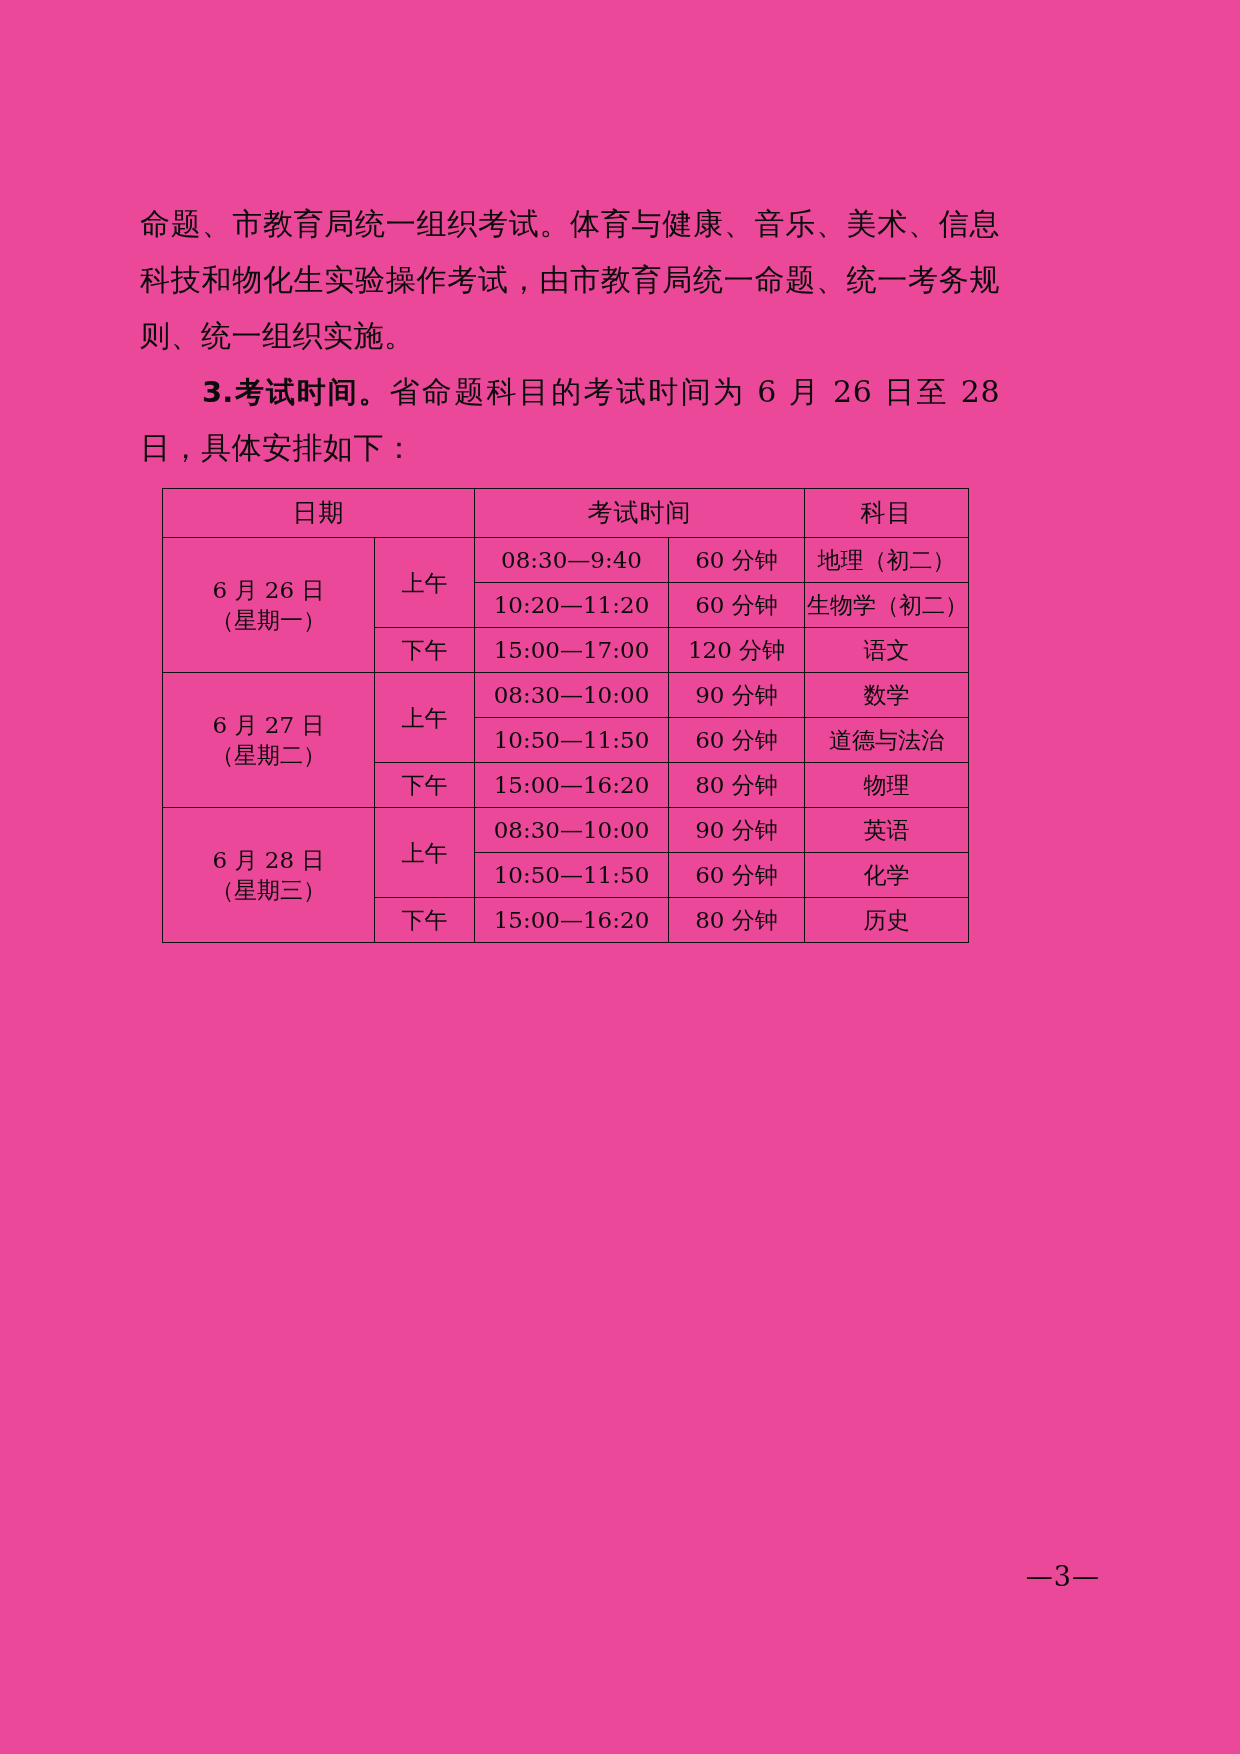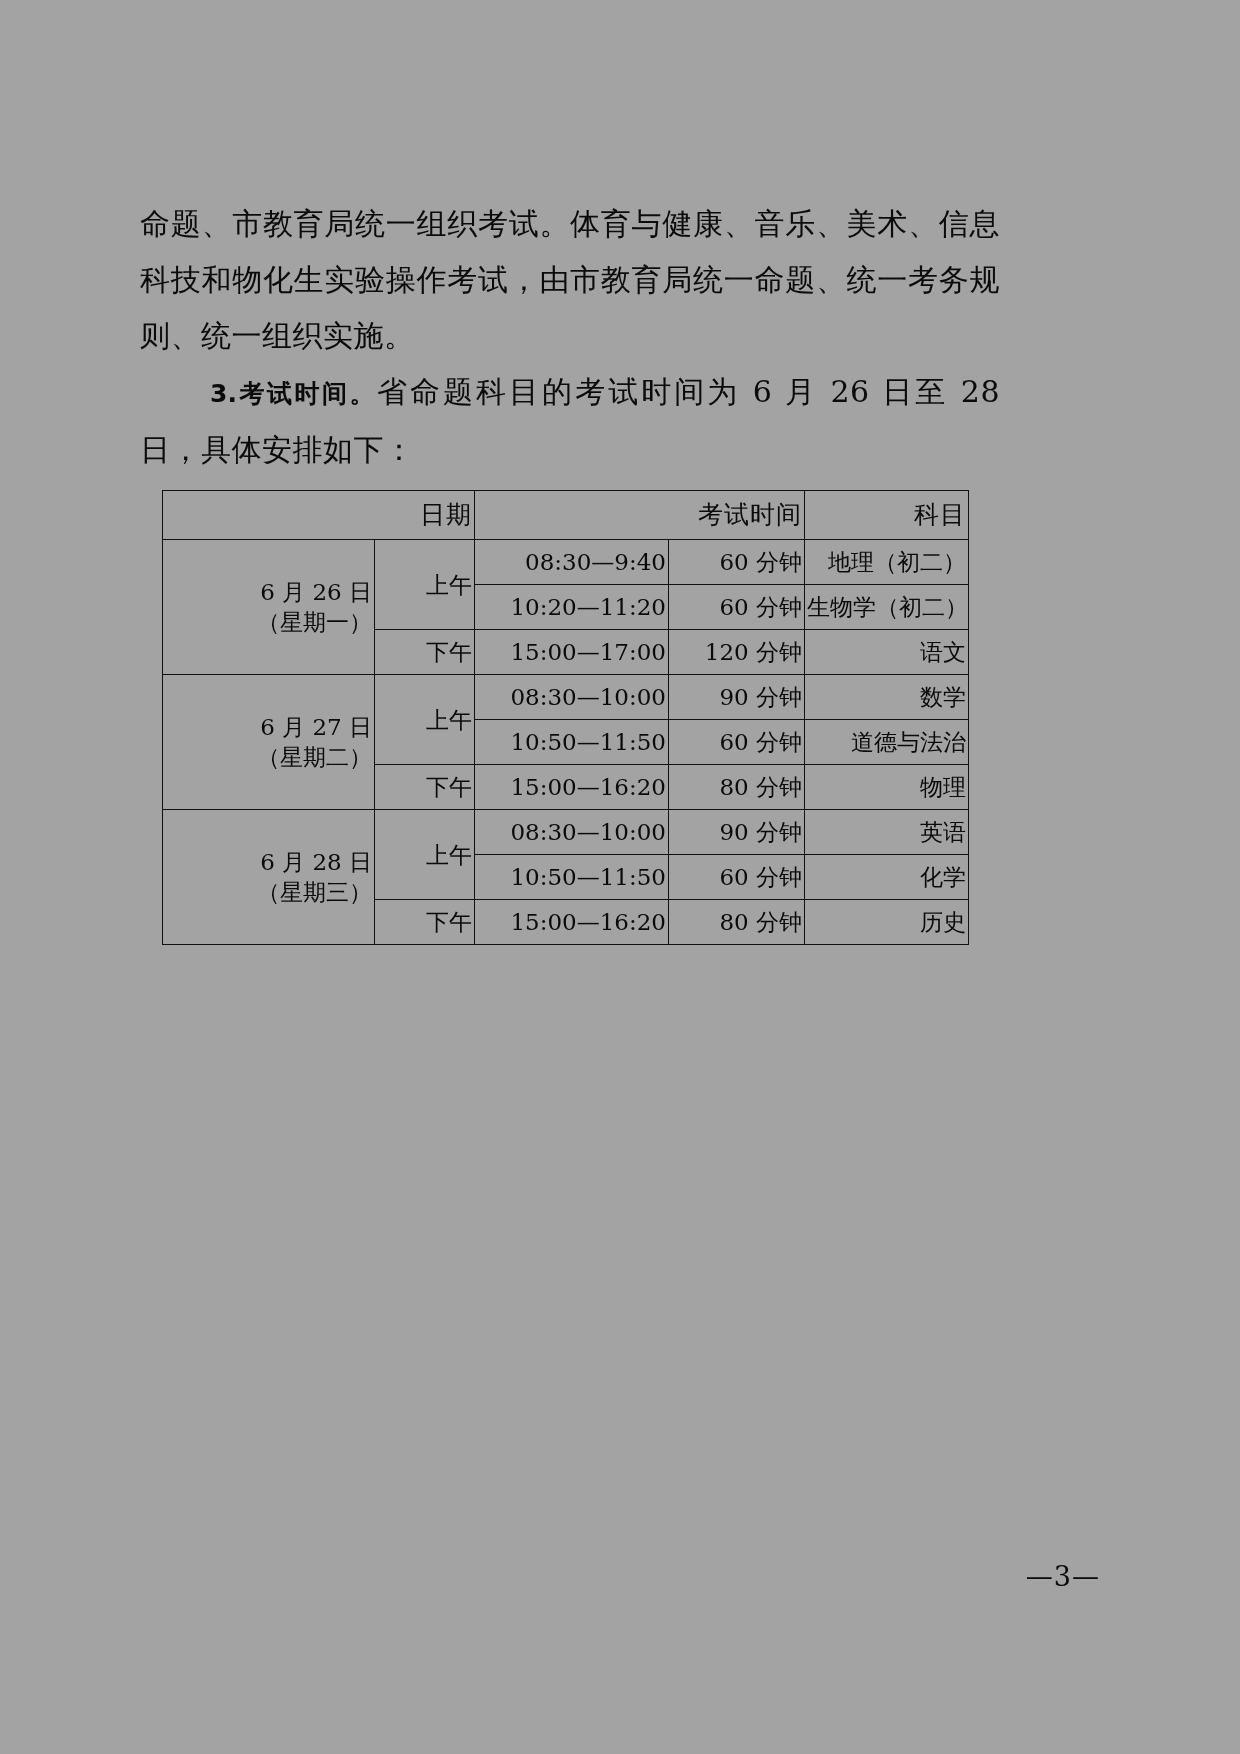--- a/index.html
+++ b/index.html
@@ -14,21 +14,21 @@
     font-family: "DejaVu Serif", "Liberation Serif", serif;
     color: #000000;
     overflow: hidden;
   }
 
   .page {
     position: absolute;
     left: 0; top: 0;
     width: 1240px;
     height: 1754px;
-    background: #a3a3a3;
+    background: #ec4899;
   }
 
   .content {
     position: absolute;
     left: 140px;
     top: 196px;
     width: 860px;
   }
 
   
@@ -41,41 +41,40 @@
     text-justify: inter-ideograph;
     margin: 0 0 0 0;
     color: #0b0b0b;
   }
   .para.indent { text-indent: 62px; }
   .para.cont  { text-indent: 0; }
 
   .bold-head {
     font-family: "DejaVu Sans", "Liberation Sans", sans-serif;
     font-weight: bold;
-    font-size: 25px;
+    font-size: 29px;
     letter-spacing: 0px;
-    margin-left: 8px;
   }
 
   
   .tbl-wrap {
     margin-top: 12px;
     margin-bottom: 14px;
     width: 806px;
     margin-left: 22px;
   }
   table.sched {
     border-collapse: collapse;
     width: 806px;
     table-layout: fixed;
     font-family: "DejaVu Serif", "Liberation Serif", serif;
   }
   table.sched td, table.sched th {
     border: 1.6px solid #111111;
-    text-align: right;
+    text-align: center;
     vertical-align: middle;
     font-size: 23px;
     line-height: 30px;
     padding: 7px 2px;
     font-weight: normal;
     color: #0b0b0b;
   }
   table.sched th {
     font-family: "DejaVu Sans", "Liberation Sans", sans-serif;
     font-size: 25px;

